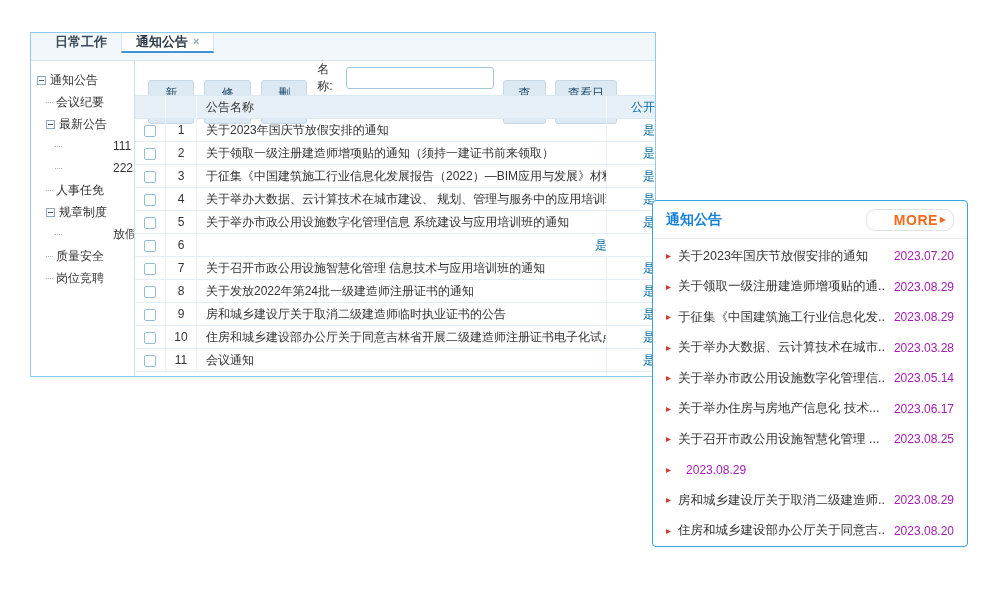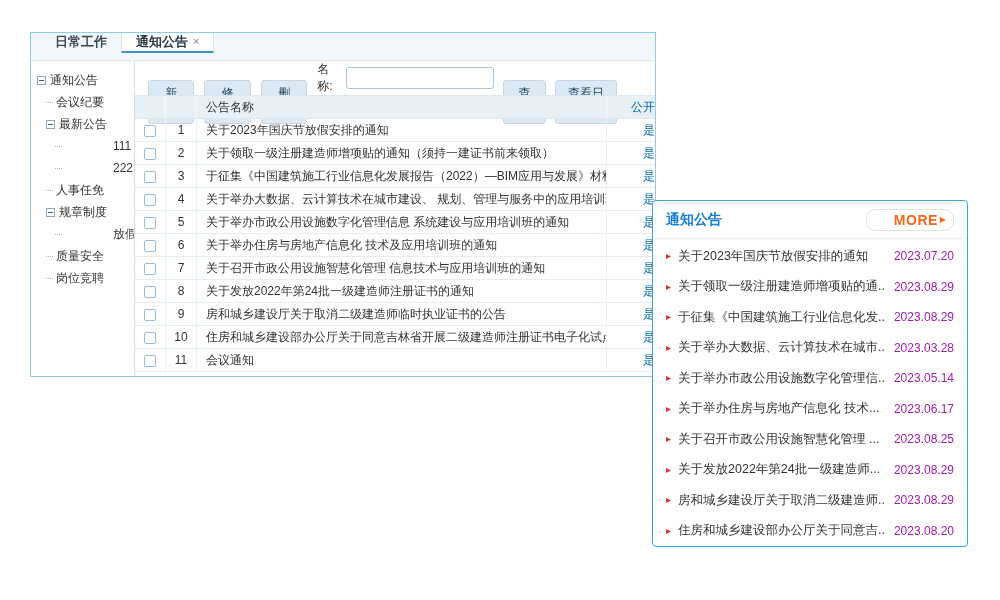--- a/index.html
+++ b/index.html
@@ -204,21 +204,20 @@
               </div>
               <div class="td td-num">5</div>
               <div class="td td-name">关于举办市政公用设施数字化管理信息 系统建设与应用培训班的通知</div>
               <div class="td td-public">是</div>
             </div>
             <div class="trow">
               <div class="td td-check">
                 <span class="checkbox"></span>
               </div>
               <div class="td td-num">6</div>
-              <div class="td td-name">关于举办住房与房地产信息化 技术及应用培训班的通知</div>
               <div class="td td-public">是</div>
             </div>
             <div class="trow">
               <div class="td td-check">
                 <span class="checkbox"></span>
               </div>
               <div class="td td-num">7</div>
               <div class="td td-name">关于召开市政公用设施智慧化管理 信息技术与应用培训班的通知</div>
               <div class="td td-public">是</div>
             </div>
@@ -299,21 +298,20 @@
         <span class="news-item-title">关于举办住房与房地产信息化 技术...</span>
         <span class="news-date">2023.06.17</span>
       </div>
       <div class="news-item">
         <span class="news-bullet">▸</span>
         <span class="news-item-title">关于召开市政公用设施智慧化管理 ...</span>
         <span class="news-date">2023.08.25</span>
       </div>
       <div class="news-item">
         <span class="news-bullet">▸</span>
-        <span class="news-item-title">关于发放2022年第24批一级建造师...</span>
         <span class="news-date">2023.08.29</span>
       </div>
       <div class="news-item">
         <span class="news-bullet">▸</span>
         <span class="news-item-title">房和城乡建设厅关于取消二级建造师...</span>
         <span class="news-date">2023.08.29</span>
       </div>
       <div class="news-item">
         <span class="news-bullet">▸</span>
         <span class="news-item-title">住房和城乡建设部办公厅关于同意吉...</span>

